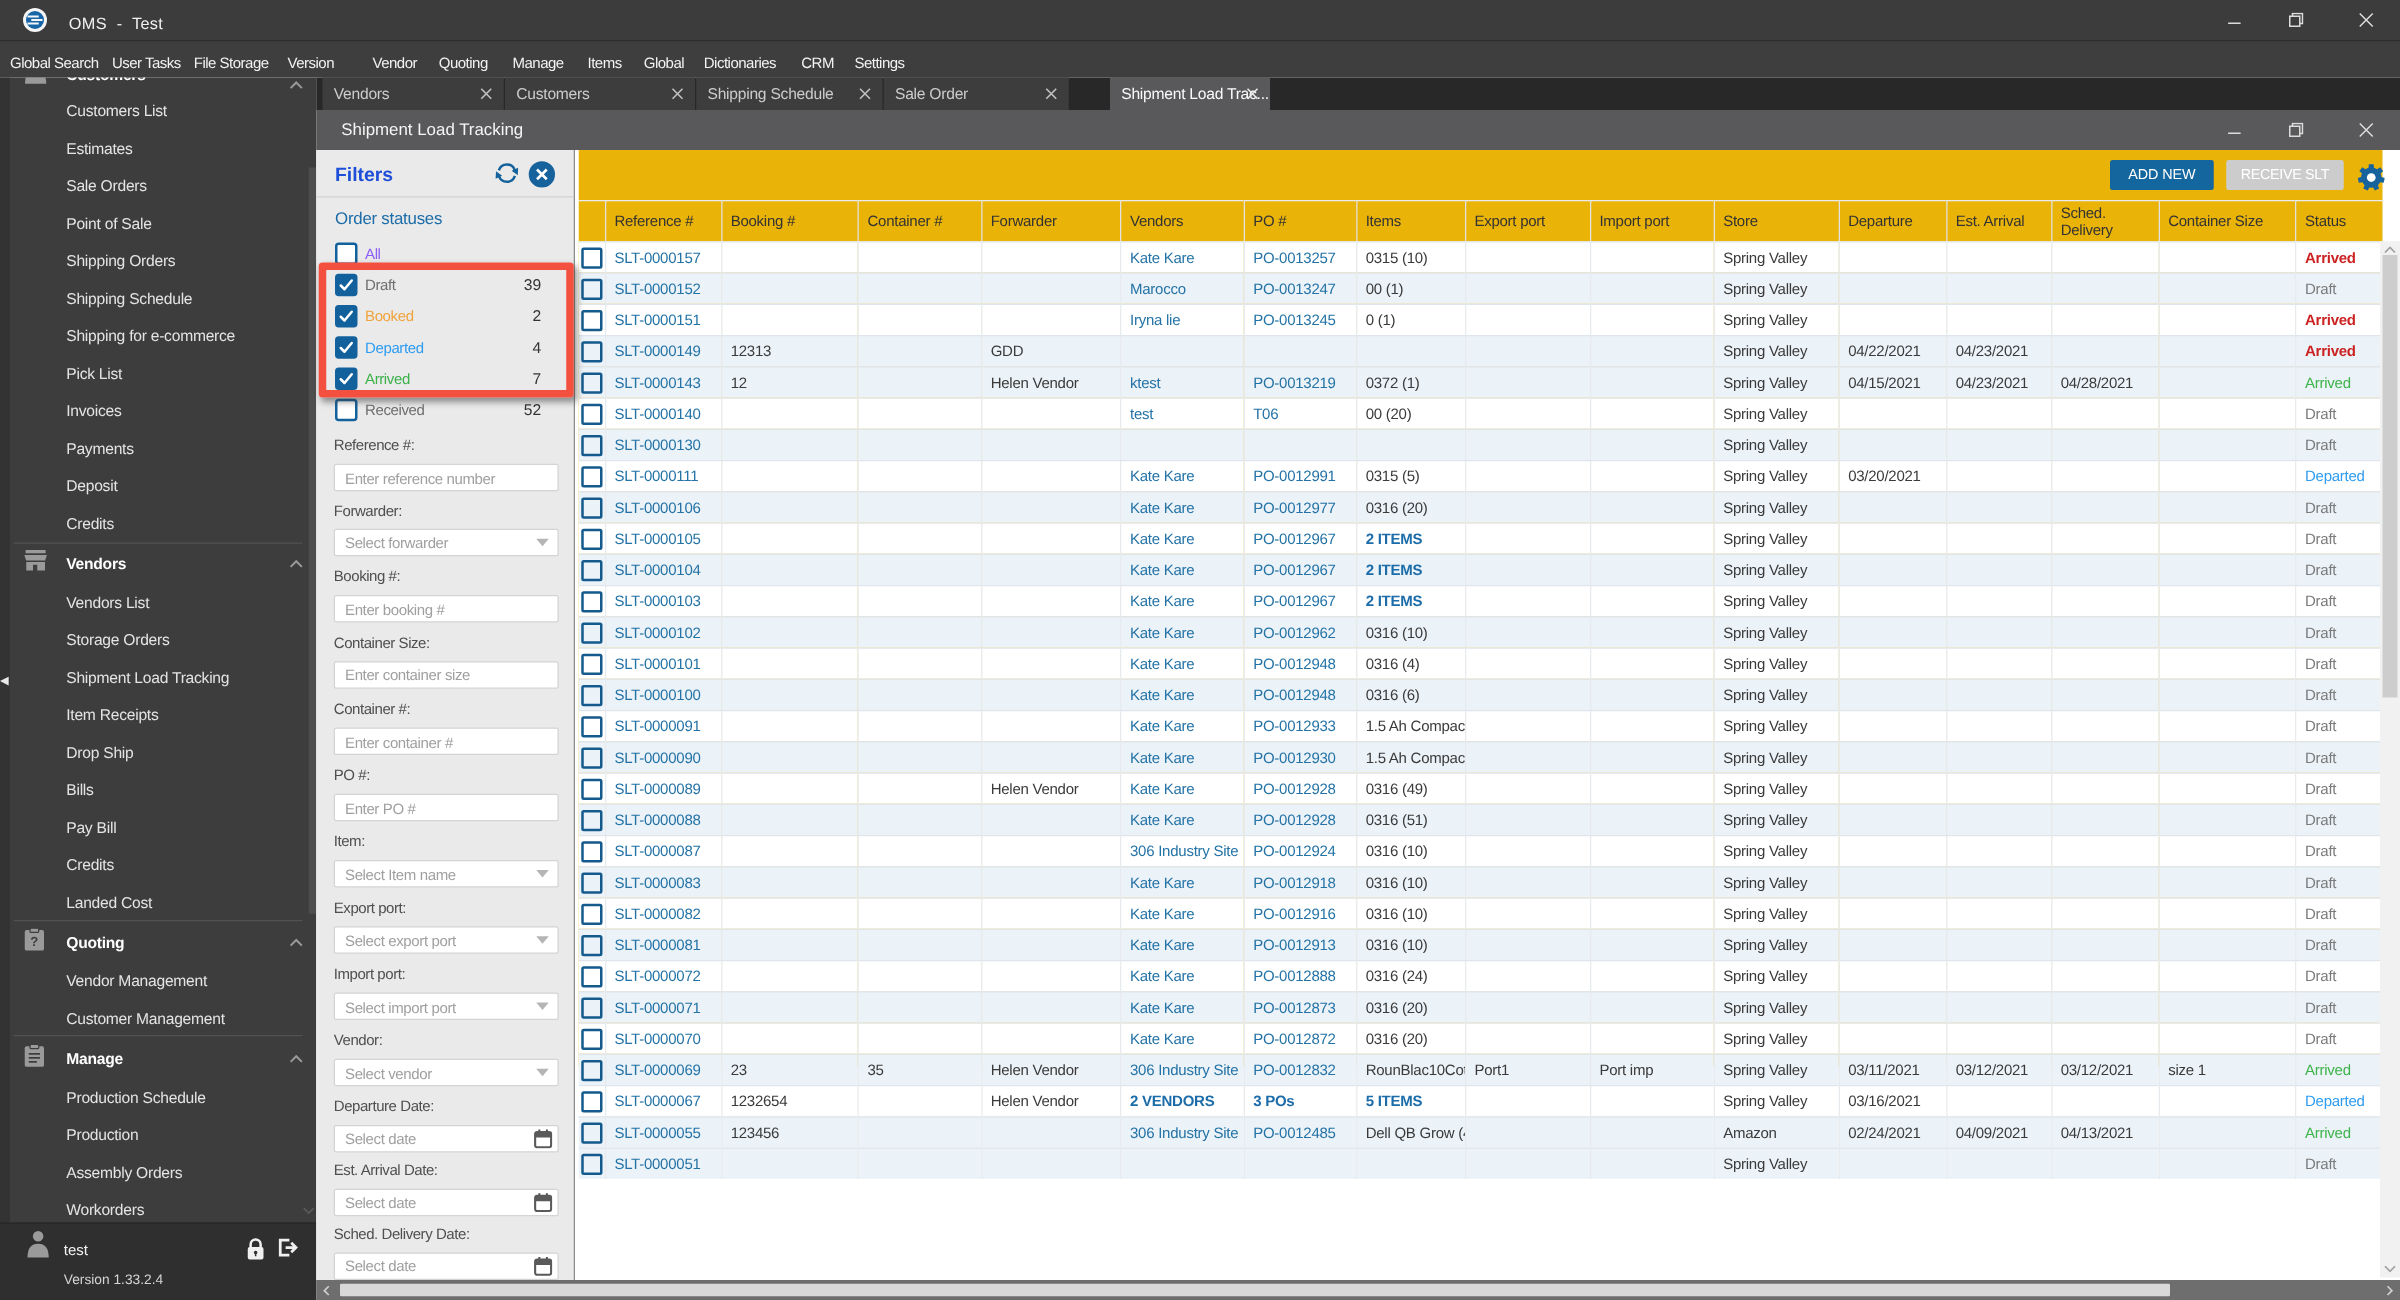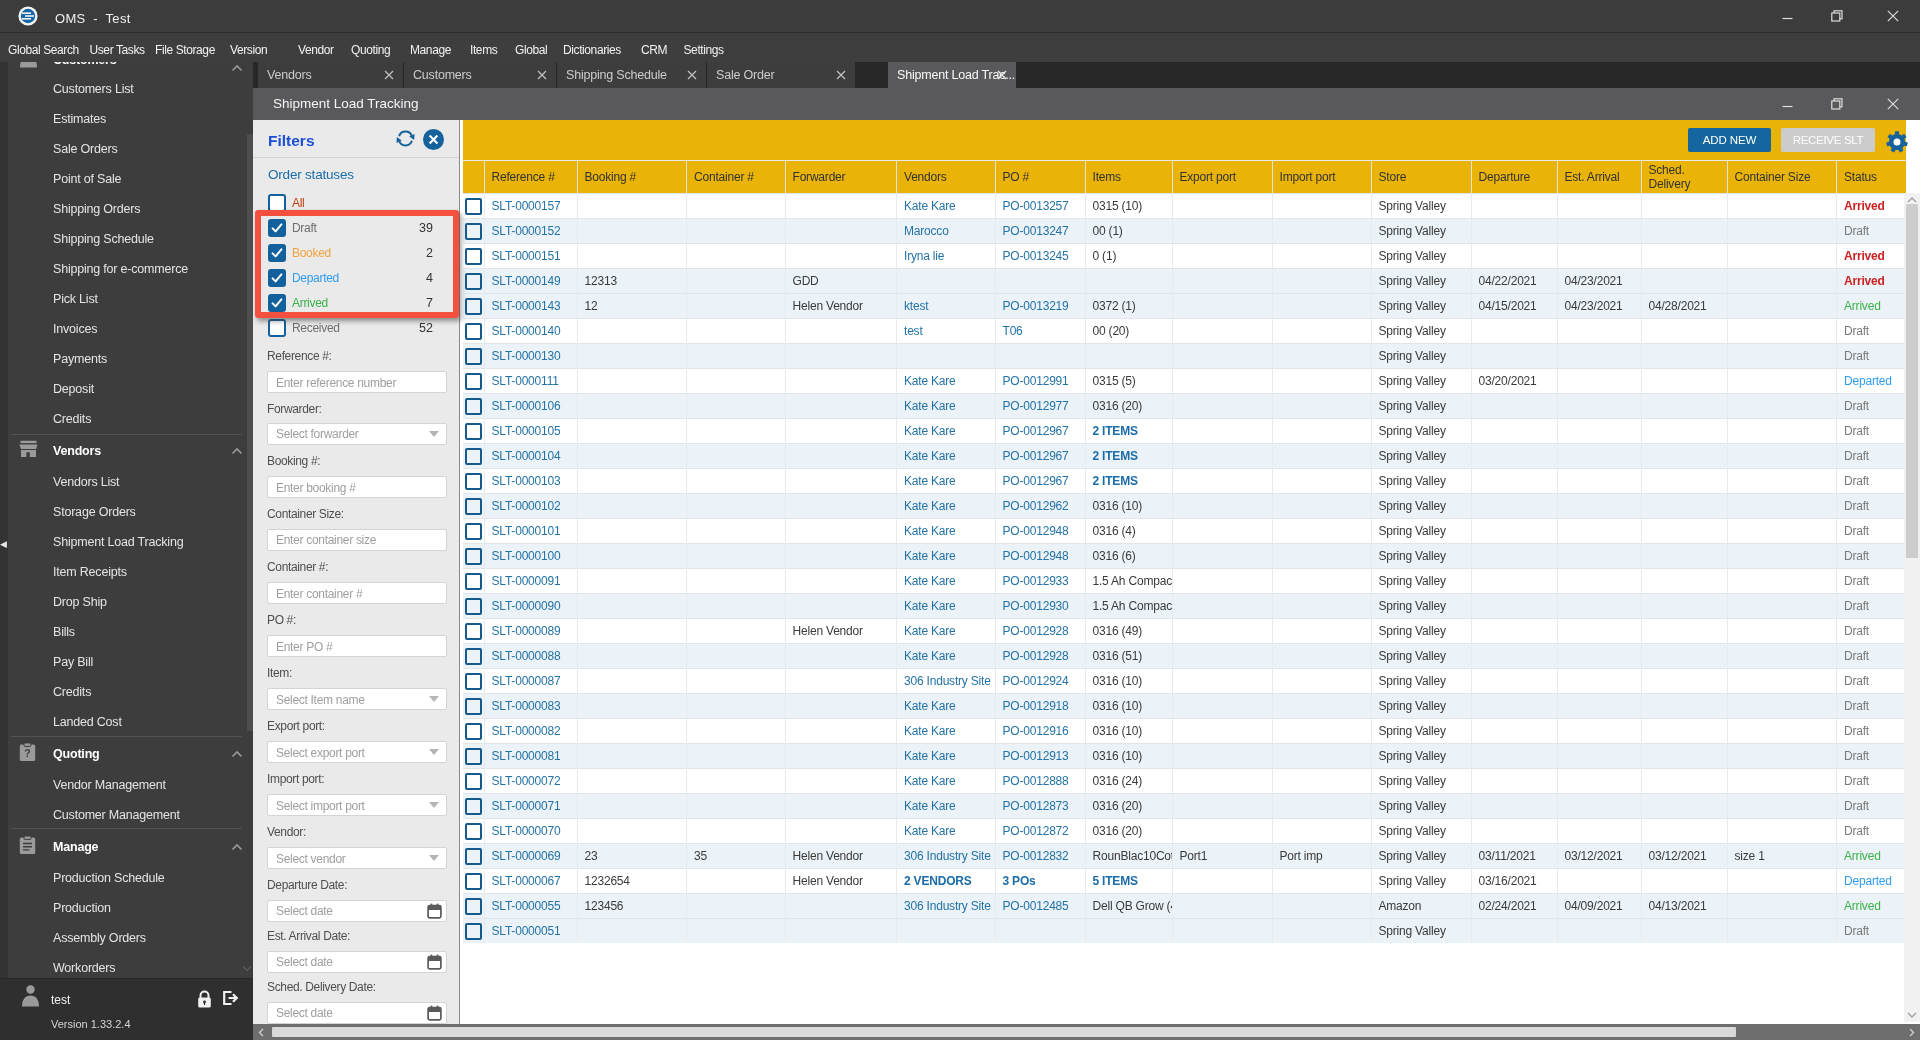--- a/index.html
+++ b/index.html
@@ -30,21 +30,21 @@
 #filters{position:absolute;left:253px;top:120px;width:207px;height:904px;background:#eaeaea;border-right:1.5px solid #8b8b8b}
 #fhead{position:absolute;left:15px;top:12px;font-size:15.5px;font-weight:bold;color:#1d4ed8}
 #fref{position:absolute;left:142px;top:8px}
 #fcls{position:absolute;left:169px;top:8px}
 #fhead-sep{position:absolute;left:0;top:37px;width:206px;height:1px;background:#d2d2d2}
 #ostat{position:absolute;left:15px;top:47px;font-size:13.5px;letter-spacing:-0.2px;color:#1b6ca8}
 .frow{position:absolute;left:0;width:207px;height:25px}
 .fcb{position:absolute;left:14.5px;top:3px;width:18px;height:18px;border:2px solid #12619c;border-radius:3px;background:#fff}
 .fcb.on{background:#12619c}
 .fcb.on svg{position:absolute;left:0px;top:0px}
-.flbl{position:absolute;left:39px;top:4.5px;font-size:12px;letter-spacing:-0.3px;color:#c2410c}
+.flbl{position:absolute;left:39px;top:4.5px;font-size:12px;letter-spacing:-0.3px;color:#8b5cf6}
 .fcnt{position:absolute;right:27px;top:4.5px;font-size:12.5px;color:#333}
 .c-booked{color:#f0a33c}.c-dep{color:#2e9cf0}.c-arr{color:#3cb04a}.c-draft{color:#6e6e6e}
 .flabel{position:absolute;left:14px;font-size:12px;letter-spacing:-0.35px;color:#4f4f4f}
 .fin{position:absolute;left:14px;width:180px;height:22px;background:#fff;border:1px solid #d4d4d4;border-radius:2px}
 .fin .ph{position:absolute;left:8px;top:3.5px;font-size:12px;letter-spacing:-0.3px;color:#9f9f9f;white-space:nowrap}
 .fin .dar{position:absolute;right:7px;top:7px;width:0;height:0;border-left:5.5px solid transparent;border-right:5.5px solid transparent;border-top:6.5px solid #b5b5b5}
 .fin .cal{position:absolute;right:4px;top:2.5px}
 #redbox{position:absolute;left:255px;top:210px;width:204px;height:108px;border:6px solid #f4503f;border-radius:3px;box-shadow:2px 3px 5px rgba(60,60,60,0.55);z-index:40}
 #content{position:absolute;left:463px;top:120px;width:1443px;height:733px;background:#eab308}
 #addnew{position:absolute;left:1225px;top:8px;width:83px;height:24px;background:#14669e;border-radius:2px;color:#fff;font-size:11.5px;letter-spacing:-0.1px;text-align:center;line-height:24px}

